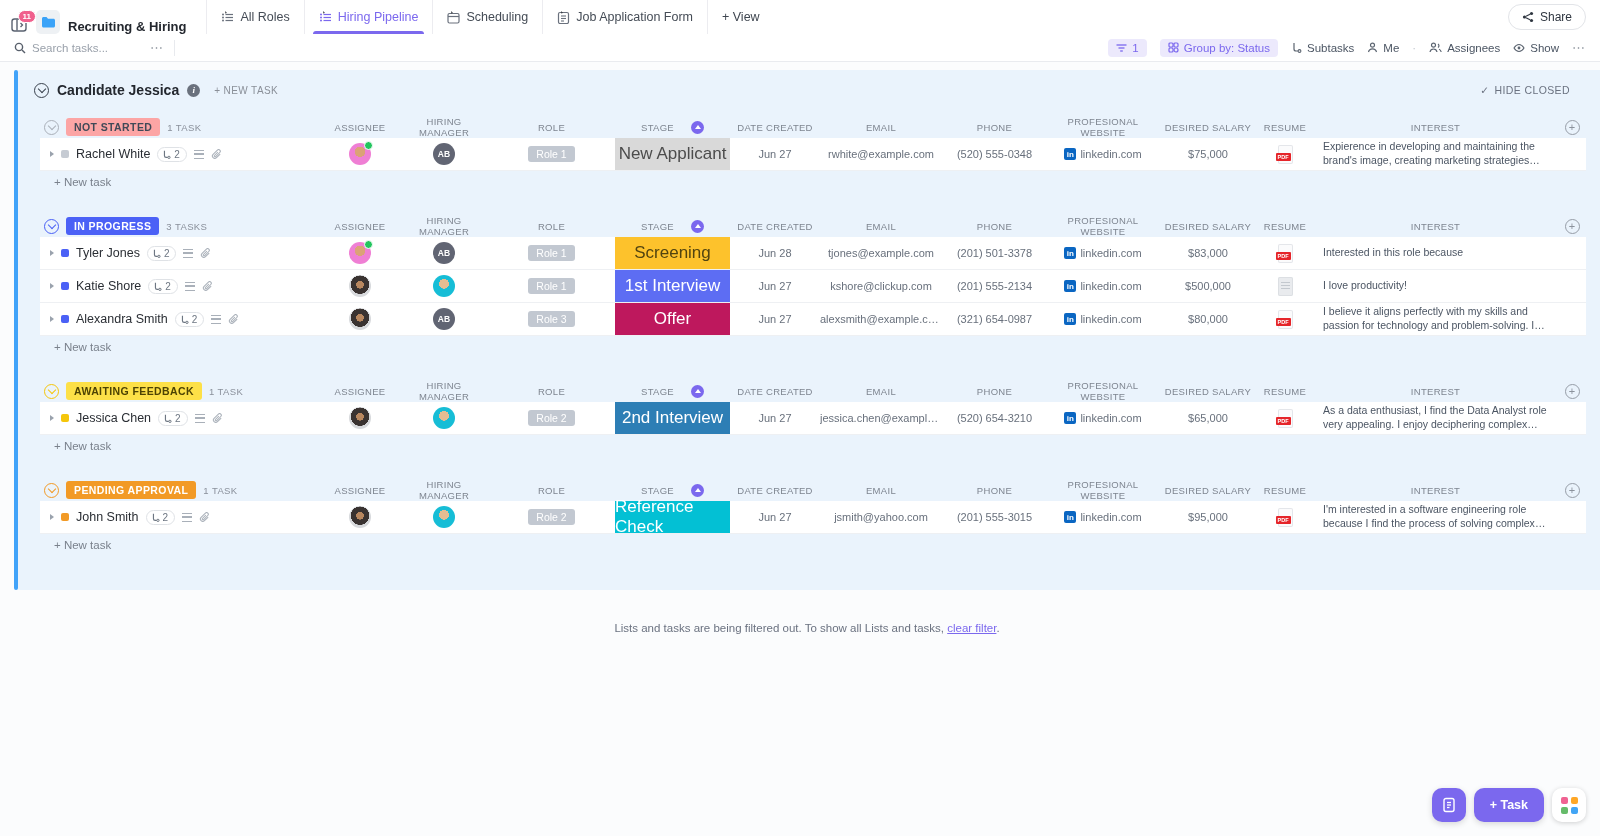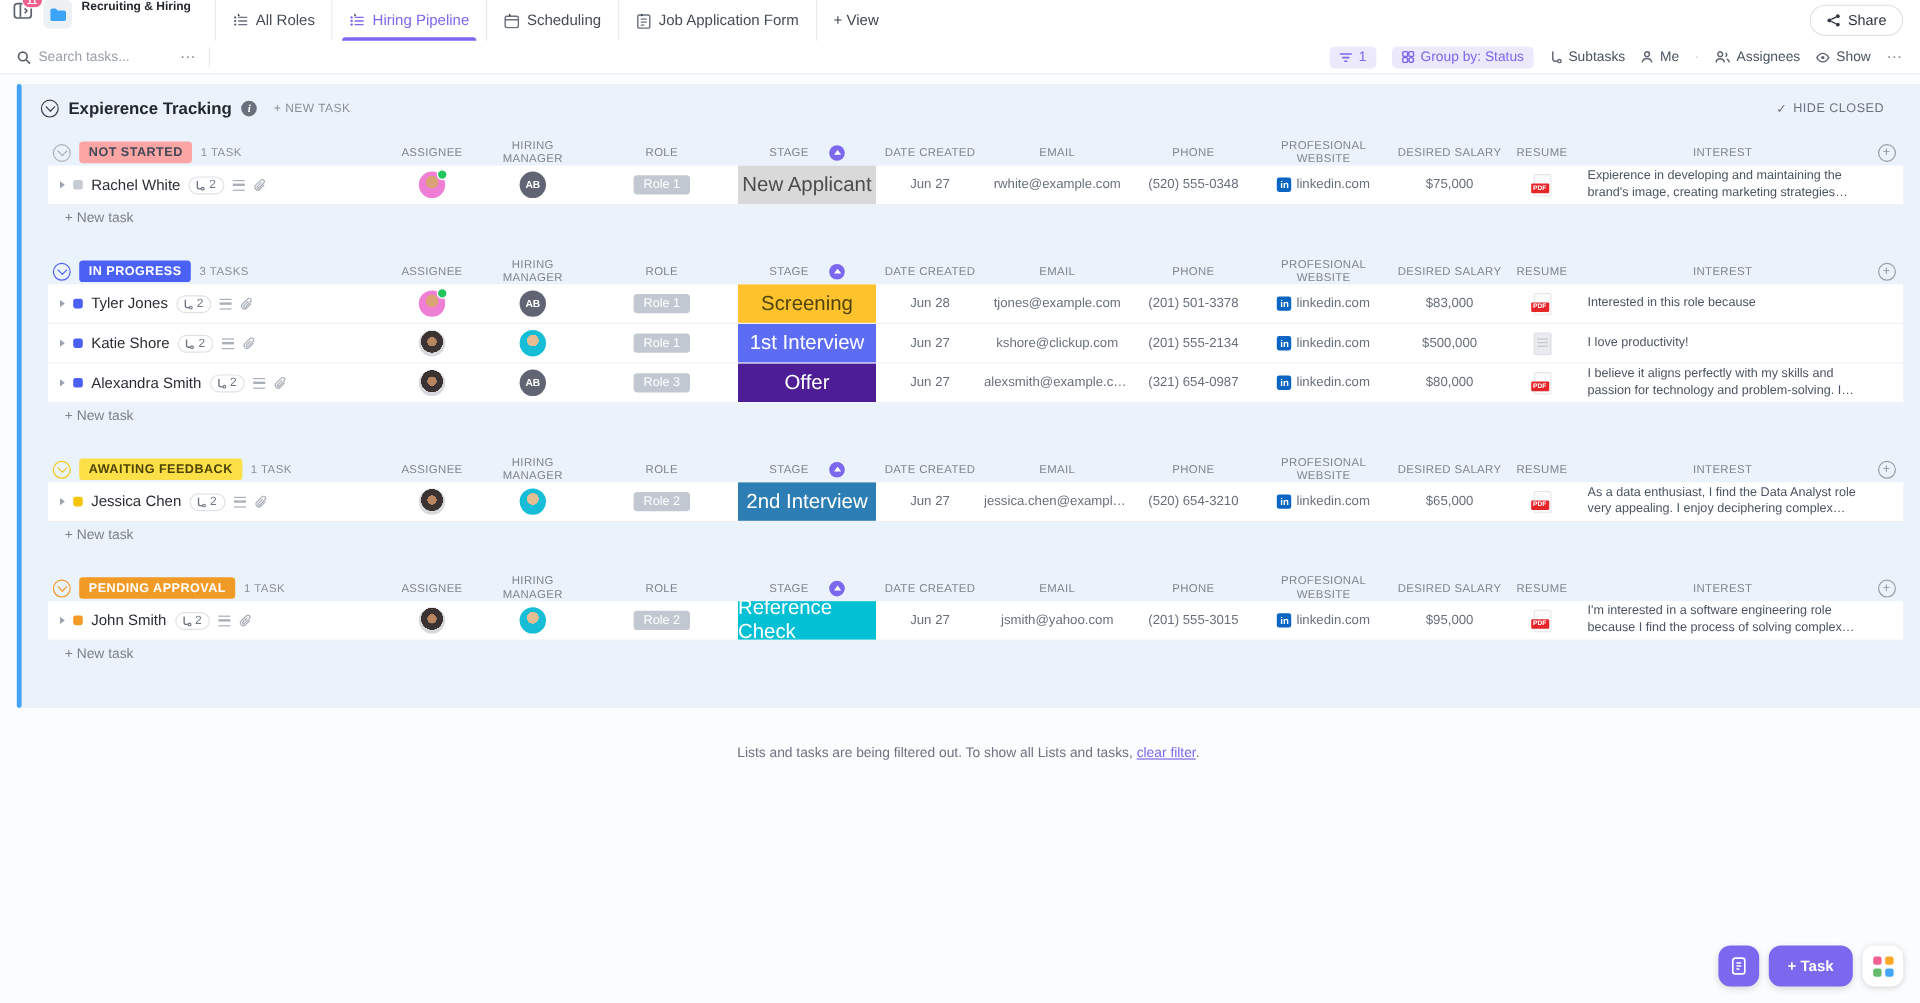--- a/index.html
+++ b/index.html
@@ -1,27 +1,27 @@
 <!DOCTYPE html>
 <html><head>
 <meta charset="utf-8">
 <style>
   * { margin:0; padding:0; box-sizing:border-box; }
   html,body { width:1600px; height:836px; overflow:hidden; background:#fbfcfd;
     font-family:"Liberation Sans", sans-serif; color:#2a2e34; }
 
   
   .topbar { height:34px; background:#fff; display:flex; align-items:stretch; padding-left:10px; }
-  .tb-left { display:flex; align-items:flex-start; gap:8px; padding-right:14px; }
+  .tb-left { display:flex; align-items:flex-end; gap:8px; padding-right:14px; }
   .panel-ico { position:relative; width:18px; height:18px; }
   .panel-ico svg { display:block; }
   .notif-badge { position:absolute; top:-6px; right:-8px; background:#f0608d; color:#fff;
     font-size:8px; font-weight:bold; border-radius:8px; padding:1px 4px; border:1.5px solid #fff; }
   .folder-wrap { width:24px; height:24px; border-radius:5px; background:#eef1f4; display:flex; align-items:center; justify-content:center; }
-  .app-title { font-size:10px; font-weight:bold; color:#23272e; white-space:nowrap; padding-right:6px;}
+  .app-title { font-size:13px; font-weight:bold; color:#23272e; white-space:nowrap; padding-right:6px;}
   .tabs { display:flex; align-items:stretch; }
   .tab { display:flex; align-items:center; gap:6px; padding:0 14px; font-size:12.5px; color:#454c56;
     border-left:1px solid #ececf0; position:relative; cursor:pointer; white-space:nowrap; }
   .tab.active { color:#7b68ee; }
   .tab.active::after { content:""; position:absolute; left:8px; right:8px; bottom:0; height:3px;
     background:#7b68ee; border-radius:3px 3px 0 0; }
   .tab.addview { border-left:1px solid #ececf0; color:#3f4650; }
   .tb-right { margin-left:auto; display:flex; align-items:center; padding-right:14px; }
   .share-btn { display:flex; align-items:center; gap:6px; border:1px solid #e2e4e8; border-radius:16px;
     padding:5px 13px; font-size:12px; color:#2f3640; background:#fff; cursor:pointer; }
@@ -278,21 +278,21 @@
     <span class="dots">⋯</span>
   </div>
 </div>
 
 <div class="content">
   <div class="listbox">
     <span class="accent"></span>
 
     <div class="list-head">
       <span class="chev-circle" style="color:#39414d"></span>
-      <span class="list-title">Expierence Tracking</span>
+      <span class="list-title">Candidate Jessica</span>
       <span class="info-ico">i</span>
       <span class="newtask-top">+ NEW TASK</span>
       <span class="hide-closed">
         <span>✓</span>
         <span>HIDE CLOSED</span>
       </span>
     </div>
 
     <div class="group">
       <div class="cols">
@@ -514,21 +514,21 @@
         <div class="c-assignee">
             <span class="avatar" data-avatar="woman-dark"></span>
           </div>
         <div class="c-manager">
             <span class="avatar" data-avatar="ab">AB</span>
           </div>
         <div class="c-role">
             <span class="role-chip">Role 3</span>
           </div>
         <div class="c-stage">
-            <div class="stage-cell" style="background: #4c1d95; color: rgb(255, 255, 255);">Offer</div>
+            <div class="stage-cell" style="background: #be185d; color: rgb(255, 255, 255);">Offer</div>
           </div>
         <div class="c-date cell-txt">Jun 27</div>
         <div class="c-email cell-txt">alexsmith@example.com</div>
         <div class="c-phone cell-txt">(321) 654-0987</div>
         <div class="c-site">
             <span class="li-ico"></span>
             <span class="cell-txt">linkedin.com</span>
           </div>
         <div class="c-salary cell-txt">$80,000</div>
         <div class="c-resume">

